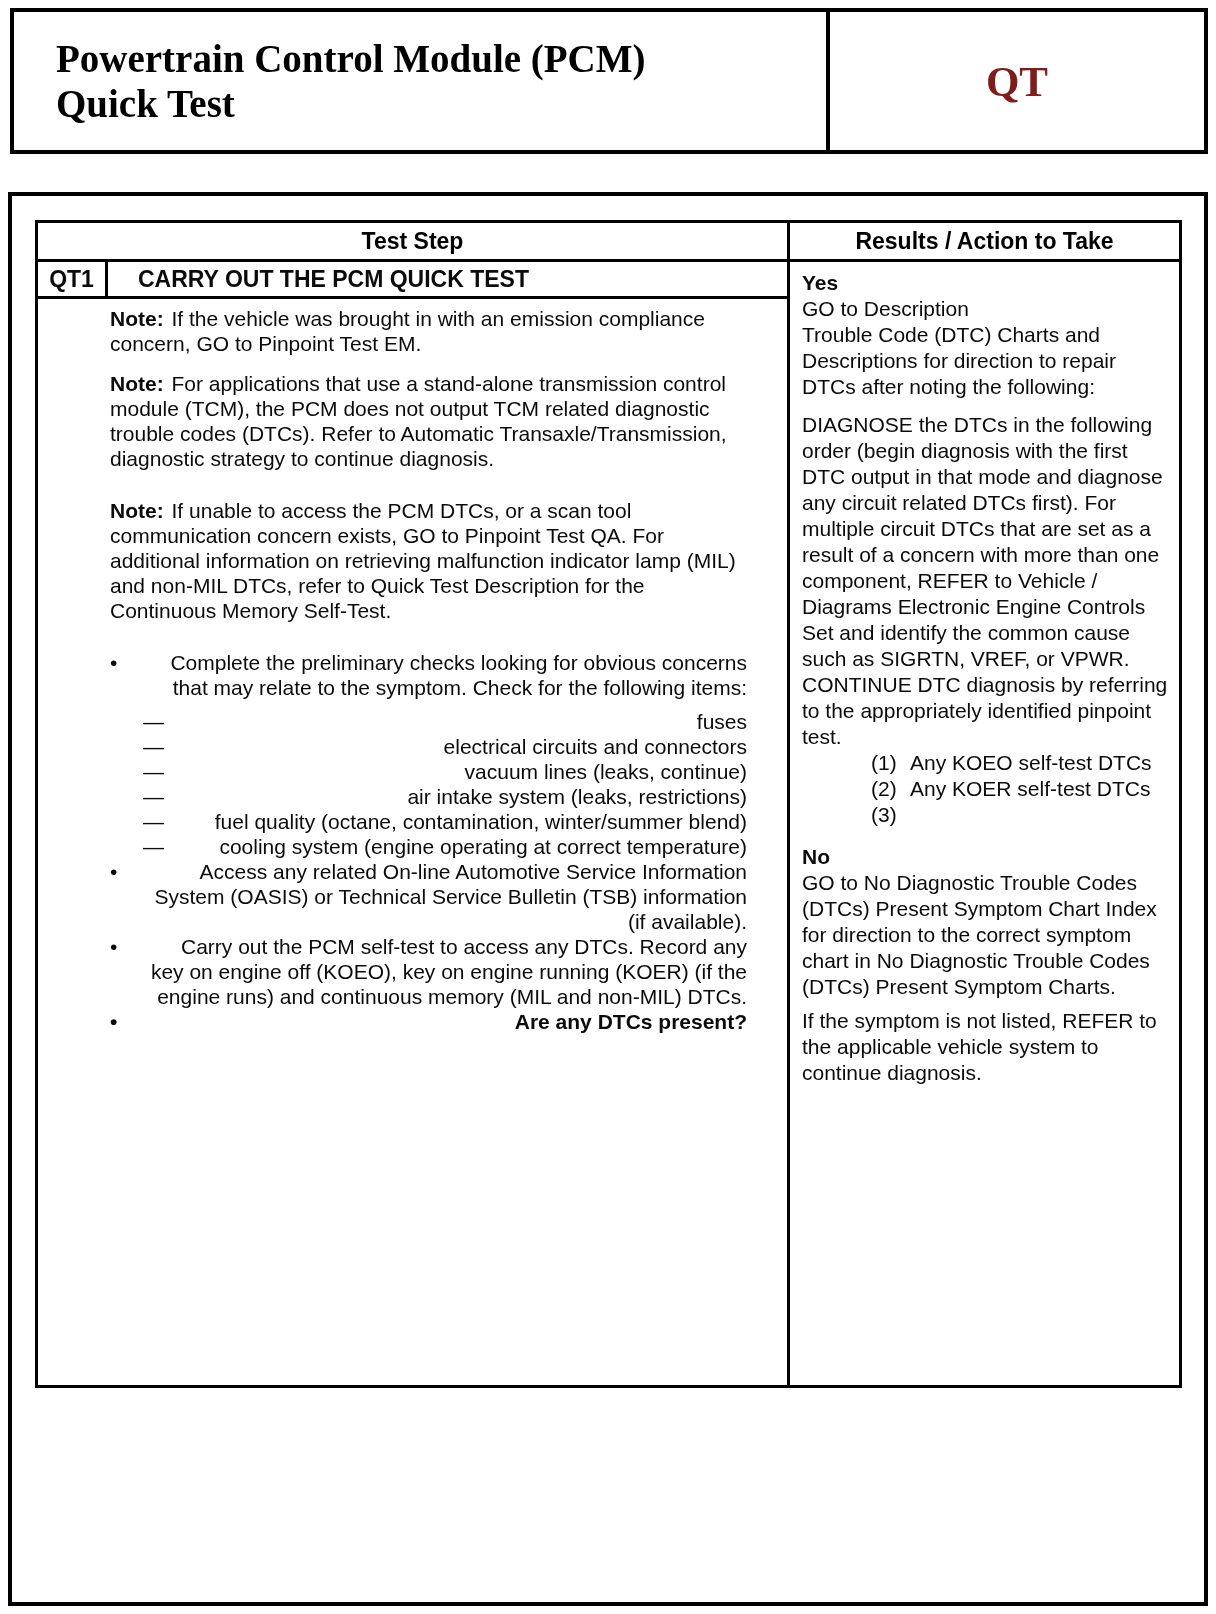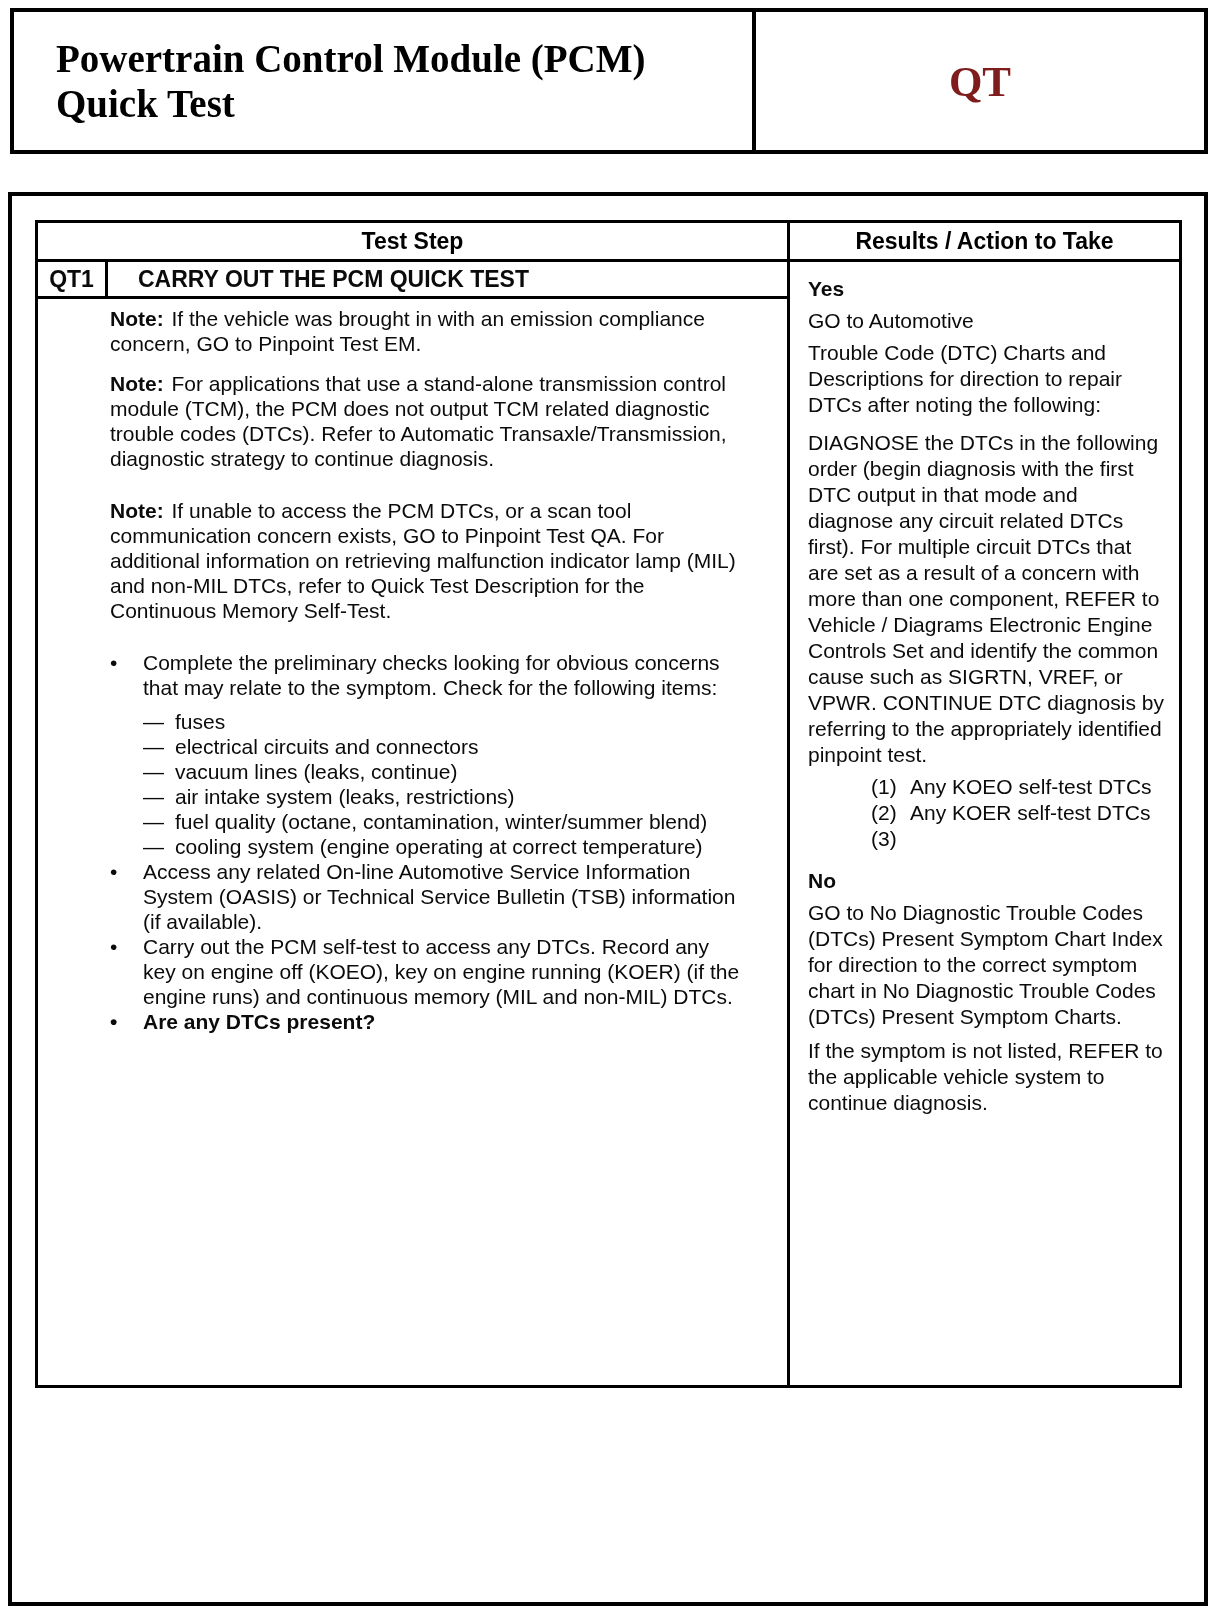--- a/index.html
+++ b/index.html
@@ -7,21 +7,21 @@
     position:relative; width:1216px; height:1614px; background:#ffffff;
     font-family:"Liberation Sans", sans-serif; color:#0b0b0b;
     -webkit-font-smoothing:antialiased; overflow:hidden;
   }
 
   
   .header-box {
     position:absolute; left:10px; top:8px; width:1198px; height:146px;
     border:4px solid #000; box-sizing:border-box; display:flex;
   }
-  .header-title-cell { width:738px; box-sizing:border-box; padding:24px 0 0 42px; }
+  .header-title-cell { width:812px; box-sizing:border-box; padding:24px 0 0 42px; }
   .doc-title {
     font-family:"Liberation Serif", serif; font-weight:bold;
     font-size:39px; line-height:45px; color:#000;
   }
   .header-code-cell { flex:1; border-left:4px solid #000; display:flex; align-items:center; justify-content:center; }
   .doc-code { font-family:"Liberation Serif", serif; font-weight:bold; font-size:43px; color:#7f1d1d; }
 
   
   .outer-box {
     position:absolute; left:8px; top:192px; width:1200px; height:1414px;
@@ -42,29 +42,29 @@
   .tbody { flex:1; display:flex; min-height:0; }
   .col-left { width:752px; border-right:3px solid #000; box-sizing:border-box; display:flex; flex-direction:column; }
   .step-row { display:flex; border-bottom:3px solid #000;gap:12px; }
   .step-id {
     width:70px; border-right:3px solid #000; box-sizing:border-box;
     font-weight:bold; font-size:23px; text-align:center; padding:4px 0 3px;
   }
   .step-title { flex:1; font-weight:bold; font-size:23px; padding:4px 0 3px 18px; }
 
   .step-content { flex:1; padding:7px 40px 0 72px; font-size:21px; line-height:25px; }
-  p { margin:6px; }
+  p { margin:0; }
   .b { font-weight:bold; }
   .note { margin:0 0 15px 0; }
   .note.mb-lg { margin-bottom:27px; }
   .note-label { margin-right:2px; }
 
   .li { display:flex; }
   .li .marker { flex:0 0 33px; }
-  .li .text { flex:1; }
+  .li .text { flex:1;text-align:right; }
   .bullet-first { margin-bottom:9px; }
   .dash { margin-left:33px; }
   .dash .marker { flex:0 0 32px; }
 
   .col-right { flex:1; box-sizing:border-box; padding:8px 6px 0 12px; font-size:21px; line-height:26px; }
   .gap-sm { margin-bottom:12px; }
   .gap-xs { margin-bottom:8px; }
   .num { margin-left:69px; }
   .num .marker { flex:0 0 39px; }
   .num .text { flex:0 1 auto; max-width:246px; }
@@ -166,21 +166,21 @@
             <span class="marker">•</span>
             <span class="text">Are any DTCs present?</span>
           </div>
 
         </div>
       </div>
 
       <div class="col-right">
 
         <p class="b">Yes</p>
-        <p>GO to Automotive</p>
+        <p>GO to Description</p>
         <p class="gap-sm">Trouble Code (DTC) Charts and Descriptions for direction to repair DTCs after noting the following:</p>
         <p>DIAGNOSE the DTCs in the following order (begin diagnosis with the first DTC output in that mode and diagnose any circuit related DTCs first). For multiple circuit DTCs that are set as a result of a concern with more than one component, REFER to Vehicle / Diagrams Electronic Engine Controls Set and identify the common cause such as SIGRTN, VREF, or VPWR. CONTINUE DTC diagnosis by referring to the appropriately identified pinpoint test.</p>
 
         <div class="li num">
           <span class="marker">(1)</span>
           <span class="text">Any KOEO self-test DTCs</span>
         </div>
         <div class="li num">
           <span class="marker">(2)</span>
           <span class="text">Any KOER self-test DTCs</span>

